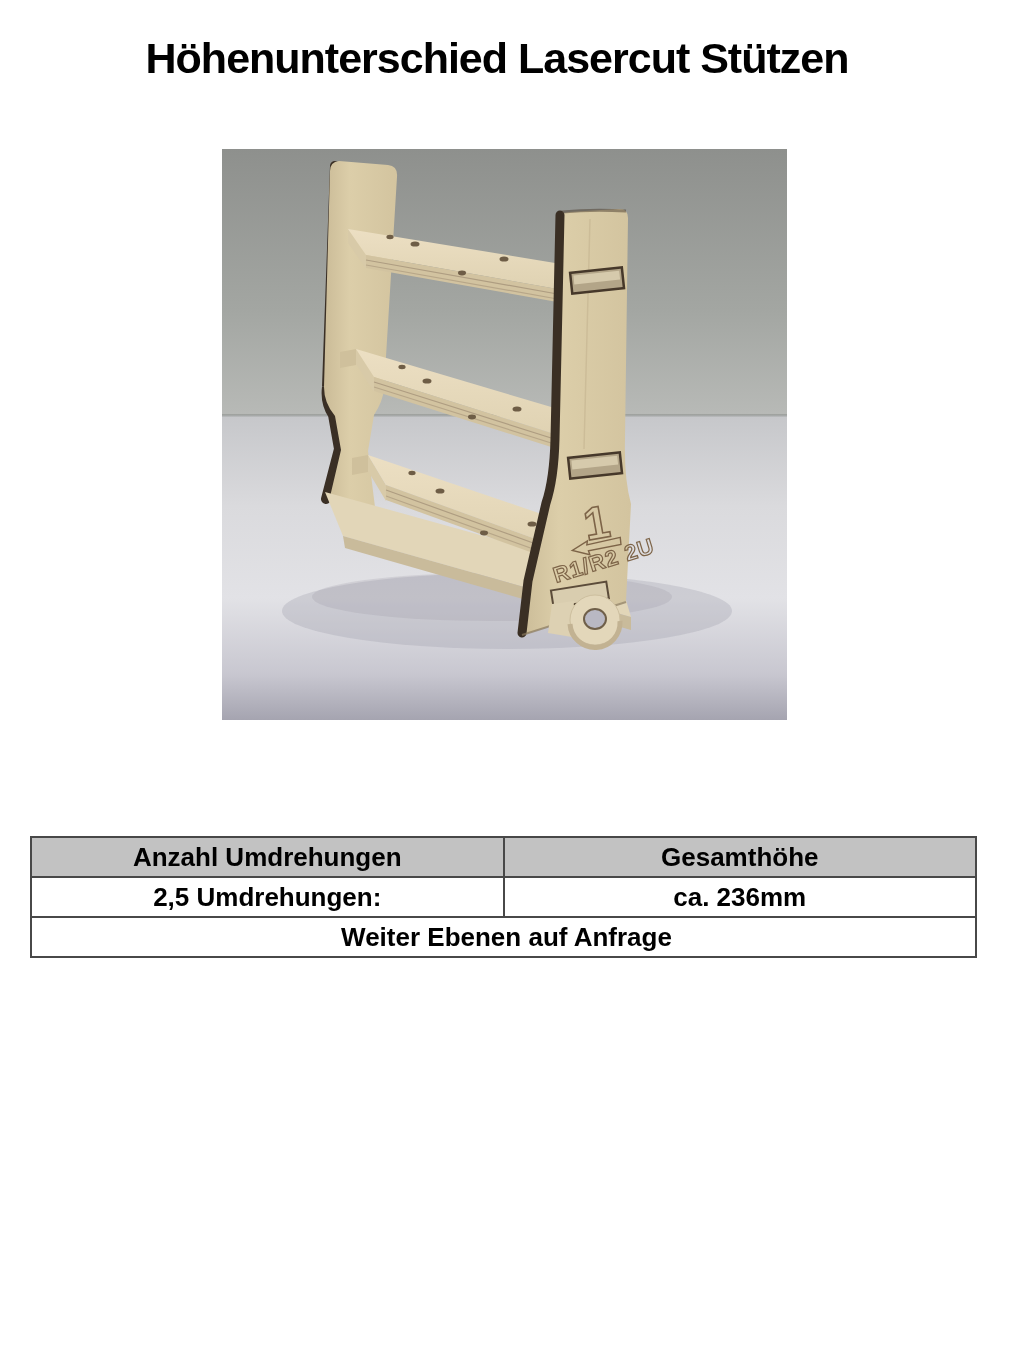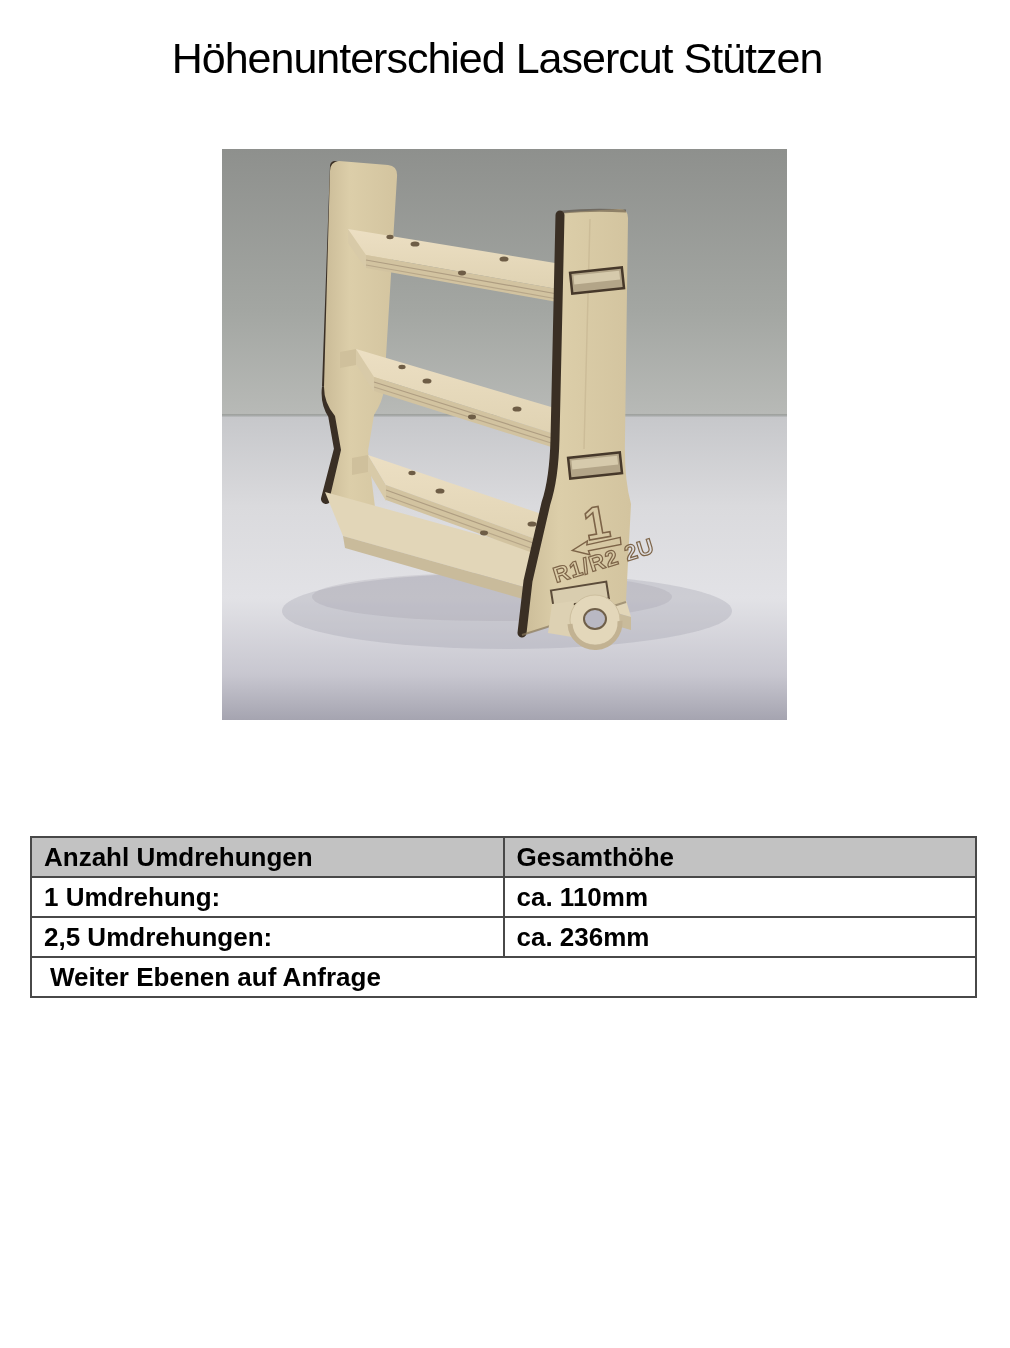--- a/index.html
+++ b/index.html
@@ -2,39 +2,39 @@
 <html><head>
 <meta charset="utf-8">
 <style>
   html,body { margin:0; padding:0; background:#ffffff; }
   .page {
     position:relative; width:1010px; height:1348px; background:#ffffff;
     font-family:"Liberation Sans", sans-serif; overflow:hidden;
   }
   .title {
     position:absolute; top:34px; left:0; right:16px; margin:0;
-    text-align:center; font-size:43px; font-weight:400; color:#000;
+    text-align:center; font-size:43px; font-weight:700; color:#000;
     letter-spacing:-1px;
   }
   .photo {
     position:absolute; left:222px; top:149px; width:565px; height:571px; margin:0;
   }
   .photo svg { display:block; width:565px; height:571px; }
   .htable {
     position:absolute; left:30px; top:836px; width:947px;
     border-collapse:collapse; table-layout:fixed;
     font-size:26px; font-weight:700; color:#000;
   }
   .htable th, .htable td {
     border:2px solid #484848; padding:0 12px; height:38px;
-    text-align:left; vertical-align:middle; line-height:1.1;
+    text-align:center; vertical-align:middle; line-height:1.1;
     overflow:hidden; white-space:nowrap;
   }
   .htable th { background:#c2c2c2; }
-  .htable td.footer-cell { text-align:left;padding-left:18px; }
+  .htable td.footer-cell { text-align:center;padding-left:18px; }
   .eng { font-family:"Liberation Sans", sans-serif; }
 </style>
 </head>
 <body>
 
 <div class="page">
 
   <h1 class="title">Höhenunterschied Lasercut Stützen</h1>
 
   <figure class="photo">
@@ -153,24 +153,20 @@
 
   <table class="htable">
     <thead>
       <tr>
         <th>Anzahl Umdrehungen</th>
         <th>Gesamthöhe</th>
       </tr>
     </thead>
     <tbody>
       <tr>
-        <td>1 Umdrehung:</td>
-        <td>ca. 110mm</td>
-      </tr>
-      <tr>
         <td>2,5 Umdrehungen:</td>
         <td>ca. 236mm</td>
       </tr>
       <tr>
         <td class="footer-cell" colspan="2">Weiter Ebenen auf Anfrage</td>
       </tr>
     </tbody>
   </table>
 
 </div>

